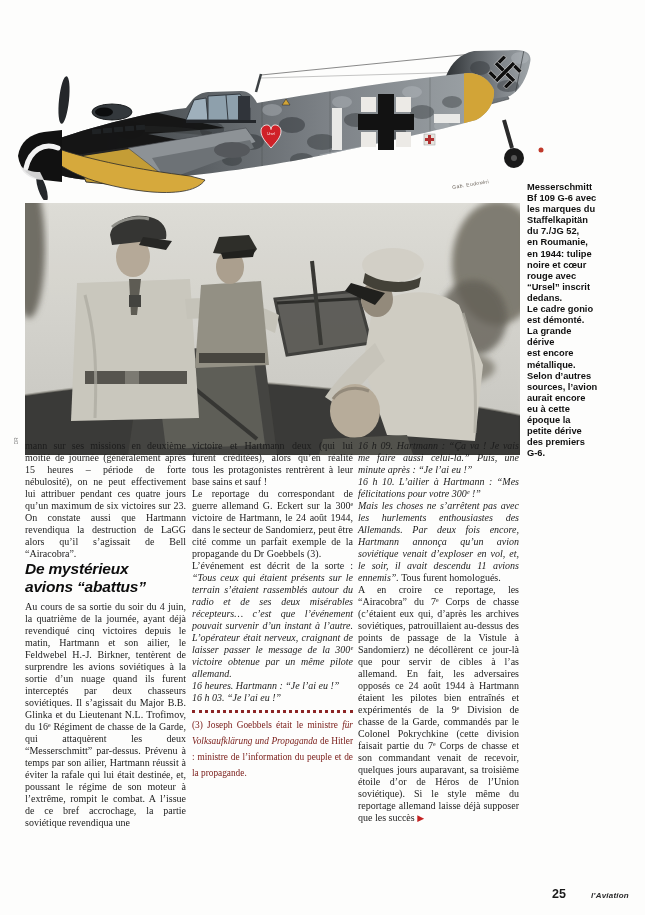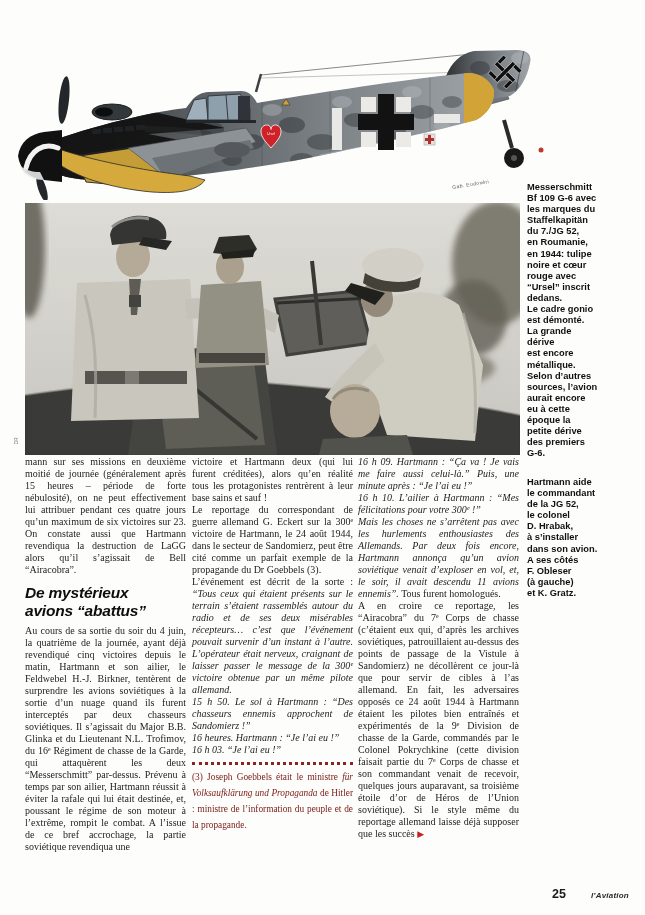--- a/index.html
+++ b/index.html
@@ -9,25 +9,25 @@
   .signature{position:absolute;left:452px;top:181px;font-size:5px;color:#6a625a;
              transform:rotate(-9deg);font-family:"Liberation Sans","DejaVu Sans",sans-serif;letter-spacing:.4px}
   .photo{position:absolute;left:25px;top:203px;width:495px;height:252px;background:#cfcec9}
   .photo-credit{position:absolute;left:12px;top:438px;font-size:5px;color:#777;
                 transform:rotate(-90deg);font-family:"Liberation Sans","DejaVu Sans",sans-serif}
   .caption{position:absolute;width:116px;font-family:"Liberation Sans","DejaVu Sans",sans-serif;
            font-weight:bold;font-size:9.3px;line-height:11.1px;text-align:left;
            white-space:pre-line;color:#101010}
   .caption1{left:527px;top:182px}
   .caption2{left:527px;top:477px}
-  .col{position:absolute;top:456px;width:161px;font-size:10px;line-height:12px;text-align:justify}
+  .col{position:absolute;top:440px;width:161px;font-size:10px;line-height:12px;text-align:justify}
   .col1{left:25px}.col2{left:192px}.col3{left:358px}
   .col p{margin:0}
   .col h2{font-family:"Liberation Sans","DejaVu Sans",sans-serif;font-style:italic;font-weight:bold;
-          font-size:15.5px;line-height:17.5px;margin:8px 0 6px;white-space:pre-line;color:#0d0d0d;letter-spacing:-.2px}
+          font-size:15.5px;line-height:17.5px;margin:0 0 6px;white-space:pre-line;color:#0d0d0d;letter-spacing:-.2px}
   .it{font-style:italic}
   .dotted{border:0;border-top:3px dotted #8b2525;margin:6px 0 4px;width:100%;height:0}
   .footnote{color:#7c201c;font-size:9.3px;line-height:16px}
   .arrow{color:#c42222;font-size:9px;font-style:normal}
   .footer{position:absolute;left:552px;top:887px;display:flex;align-items:baseline;gap:12px;
           font-family:Liberation Sans, sans-serif}
   .page-num{font-weight:bold;font-size:12.5px;color:#1a1a1a}
   .logo{font-size:8px;font-weight:bold;font-style:italic;color:#2a2a2a;letter-spacing:.2px;
         border-bottom:1.5px solid #444;padding:0 3px 17px 1px;min-width:62px;text-align:center}
 </style>
@@ -260,44 +260,32 @@
       <g>
         <ellipse cx="330" cy="208" rx="25" ry="27" fill="#b5aa97"></ellipse>
         <path d="M308,196 C314,186 330,182 344,188" stroke="#8f8576" stroke-width="3" fill="none"></path>
         <path d="M298,236 L382,232 L388,252 L294,252 Z" fill="#4a4a44"></path>
       </g>
       <rect width="495" height="252" fill="#d8d6ce" opacity="0.06" filter="url(#bl2)"></rect>
     </svg>
   </div>
   <div class="photo-credit">DR</div>
 
-  <div class="caption caption2">Hartmann aide
-le commandant
-de la JG 52,
-le colonel
-D. Hrabak,
-à s’installer
-dans son avion.
-A ses côtés
-F. Obleser
-(à gauche)
-et K. Gratz.</div>
 
   <div class="col col1">
     <p>mann sur ses missions en deuxième moitié de journée (généralement après 15 heures – période de forte nébulosité), on ne peut effectivement lui attribuer pendant ces quatre jours qu’un maximum de six victoires sur 23. On constate aussi que Hartmann revendiqua la destruction de LaGG alors qu’il s’agissait de Bell “Airacobra”.</p>
     <h2>De mystérieux
 avions “abattus”</h2>
     <p>Au cours de sa sortie du soir du 4 juin, la quatrième de la journée, ayant déjà revendiqué cinq victoires depuis le matin, Hartmann et son ailier, le Feldwebel H.-J. Birkner, tentèrent de surprendre les avions soviétiques à la sortie d’un nuage quand ils furent interceptés par deux chasseurs soviétiques. Il s’agissait du Major B.B. Glinka et du Lieutenant N.L. Trofimov, du 16ᵉ Régiment de chasse de la Garde, qui attaquèrent les deux “Messerschmitt” par-dessus. Prévenu à temps par son ailier, Hartmann réussit à éviter la rafale qui lui était destinée, et, poussant le régime de son moteur à l’extrême, rompit le combat. A l’issue de ce bref accrochage, la partie soviétique revendiqua une</p>
   </div>
 
   <div class="col col2">
     <p>victoire et Hartmann deux (qui lui furent créditées), alors qu’en réalité tous les protagonistes rentrèrent à leur base sains et sauf !</p>
     <p>Le reportage du correspondant de guerre allemand G. Eckert sur la 300ᵉ victoire de Hartmann, le 24 août 1944, dans le secteur de Sandomierz, peut être cité comme un parfait exemple de la propagande du Dr Goebbels (3).</p>
     <p><span>L’événement est décrit de la sorte : </span><span class="it">“Tous ceux qui étaient présents sur le terrain s’étaient rassemblés autour du radio et de ses deux misérables récepteurs… c’est que l’événement pouvait survenir d’un instant à l’autre. L’opérateur était nerveux, craignant de laisser passer le message de la 300ᵉ victoire obtenue par un même pilote allemand.</span></p>
-    <p class="it">15 h 50. Le sol à Hartmann : “Des chasseurs ennemis approchent de Sandomierz !”</p>
     <p class="it">16 heures. Hartmann : “Je l’ai eu !”</p>
     <p class="it">16 h 03. “Je l’ai eu !”</p>
     <div class="dotted"></div>
     <p class="footnote"><span>(3) Joseph Goebbels était le ministre </span><span class="it">für Volksaufklärung und Propaganda</span><span> de Hitler : ministre de l’information du peuple et de la propagande.</span></p>
   </div>
 
   <div class="col col3">
     <p class="it">16 h 09. Hartmann : “Ça va ! Je vais me faire aussi celui-là.” Puis, une minute après : “Je l’ai eu !”</p>
     <p class="it">16 h 10. L’ailier à Hartmann : “Mes félicitations pour votre 300ᵉ !”</p>
     <p><span class="it">Mais les choses ne s’arrêtent pas avec les hurlements enthousiastes des Allemands. Par deux fois encore, Hartmann annonça qu’un avion soviétique venait d’exploser en vol, et, le soir, il avait descendu 11 avions ennemis”.</span><span> Tous furent homologués.</span></p>

